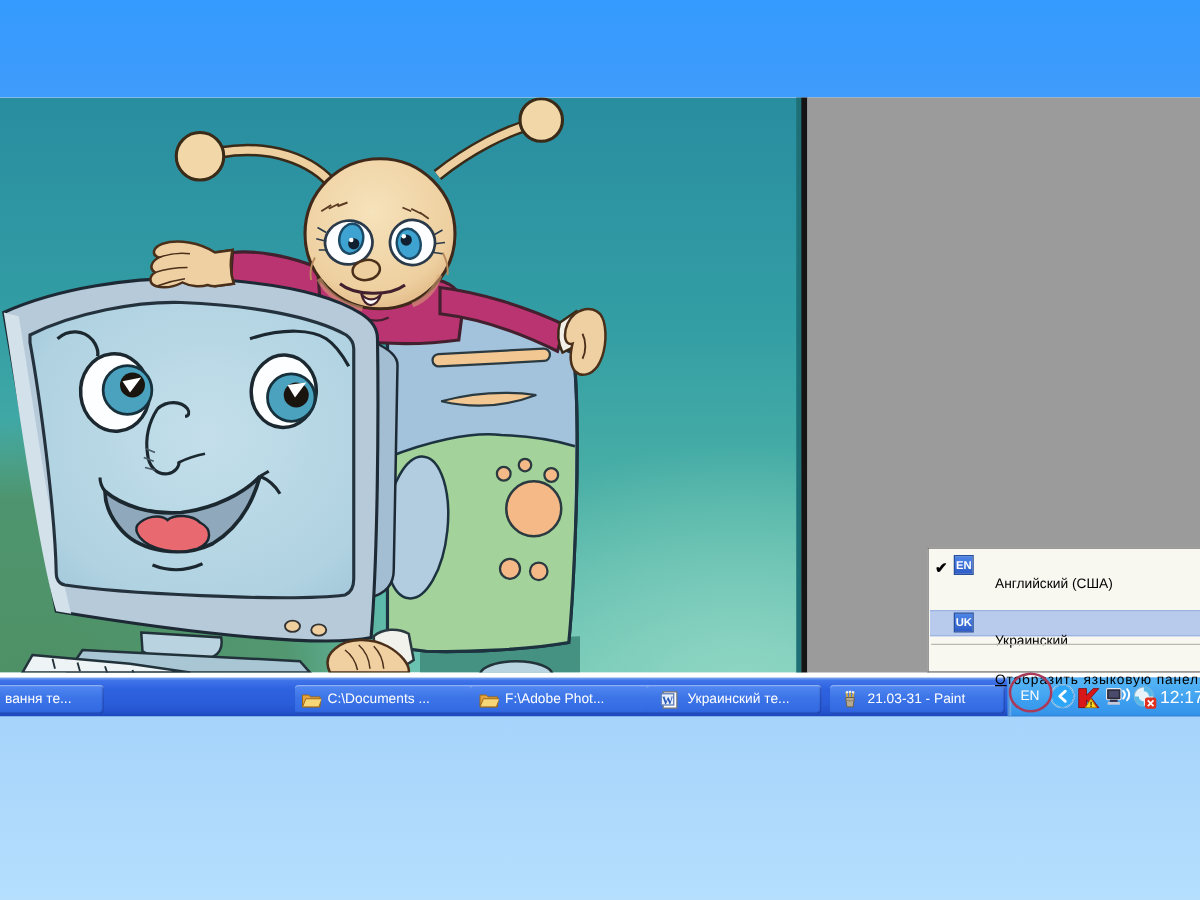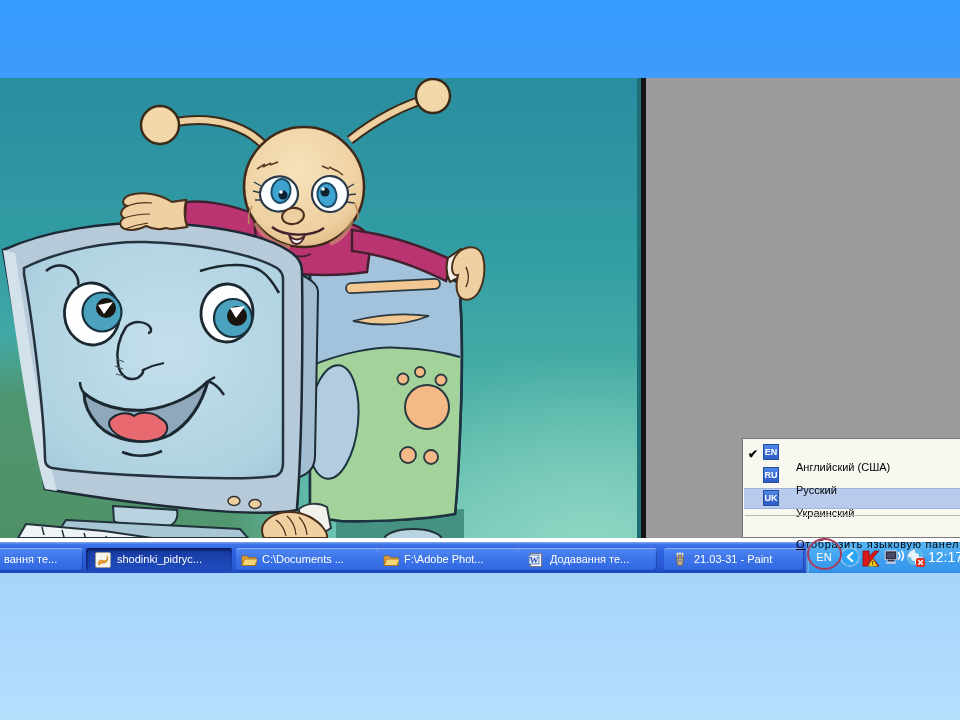--- a/index.html
+++ b/index.html
@@ -158,49 +158,41 @@
   </svg>
   </div>
   <div style="position:absolute;left:637px;top:78px;width:4px;height:460px;background:#1f7076;"></div>
     <div id="blackline"></div>
   <div id="grayp"></div>
   <div id="bottombar"></div>
   <div id="taskbar">
     <div class="tbtn" style="left:-30px;width:113px;">
         <span class="lbl" style="left:34px;">вання те...</span>
       </div>
-    <div class="tbtn pressed" style="left:86px;width:146px;">
-      <svg class="ticon" style="left:9px;" viewBox="0 0 16 16">
-          <rect x="0.5" y="0.5" width="15" height="15" rx="1.5" fill="#f5f5f0" stroke="#9a9a9a"></rect>
-          <path d="M3.5,12.5 C3,9 5,7.5 7.5,8.5 C10,9.5 12,8.5 12.5,5 C13,8 12,11 9,11 C6.5,11 5,11 4.5,13 Z" fill="#f0a030" stroke="#c87818" stroke-width="0.8"></path>
-          <path d="M11,3.5 l2.5,2" stroke="#e8b868" stroke-width="1.5"></path>
-        </svg>
-      <span class="lbl" style="left:31px;">shodinki_pidryc...</span>
-      </div>
     <div class="tbtn" style="left:236px;width:150px;">
       <svg class="ticon" style="left:5px;" viewBox="0 0 16 16">
           <path d="M1,4 l5,0 1.5,1.5 7.5,0 0,8 -14,0 z" fill="#e8a33d" stroke="#9c6a18" stroke-width="0.8"></path>
           <path d="M1,13.5 l2.7-6.5 13,0 -2.7,6.5 z" fill="#f7d677" stroke="#9c6a18" stroke-width="0.8"></path>
         </svg>
       <span class="lbl" style="left:26px;">C:\Documents ...</span>
       </div>
     <div class="tbtn" style="left:376px;width:148px;">
       <svg class="ticon" style="left:7px;" viewBox="0 0 16 16">
           <path d="M1,4 l5,0 1.5,1.5 7.5,0 0,8 -14,0 z" fill="#e8a33d" stroke="#9c6a18" stroke-width="0.8"></path>
           <path d="M1,13.5 l2.7-6.5 13,0 -2.7,6.5 z" fill="#f7d677" stroke="#9c6a18" stroke-width="0.8"></path>
         </svg>
       <span class="lbl" style="left:28px;">F:\Adobe Phot...</span>
       </div>
     <div class="tbtn" style="left:517px;width:140px;">
       <svg class="ticon" style="left:11px;" viewBox="0 0 16 16">
           <rect x="2.5" y="1.5" width="11" height="13" fill="#fdfdfd" stroke="#777"></rect>
           <rect x="1" y="3" width="10" height="9" fill="#e7eefc" stroke="#5a7ab8"></rect>
           <text x="6" y="11" font-size="9" font-weight="bold" fill="#2858b8" text-anchor="middle" font-family="Liberation Serif">W</text>
         </svg>
-      <span class="lbl" style="left:33px;">Додавання те...</span>
+      <span class="lbl" style="left:33px;">Украинский те...</span>
       </div>
     <div class="tbtn" style="left:664px;width:140px;">
       <svg class="ticon" style="left:8px;" viewBox="0 0 16 16">
           <path d="M5,1.5 l1,5 M8,1 l0,5 M11,1.5 l-1,5" stroke="#caa84a" stroke-width="1.6"></path>
           <path d="M5.2,1 l1,1.5 M8,0.6 l0,1.5 M10.8,1 l-0.8,1.5" stroke="#f4f4f4" stroke-width="1.8"></path>
           <path d="M4.5,6 l7,0 -1,7.5 -5,0 z" fill="#b5aa92" stroke="#6a6050" stroke-width="0.8"></path>
           <path d="M5,8 c2,1 4,1 6,0" stroke="#8a7f68" stroke-width="0.8" fill="none"></path>
         </svg>
       <span class="lbl" style="left:30px;">21.03-31 - Paint</span>
       </div>
@@ -232,24 +224,20 @@
       </svg>
     <div id="clock">12:17</div>
   </div>
   <div id="menu">
     <div id="hl"></div>
     <div class="mrow" style="top:3px;">
         <span id="mcheck">✔</span>
         <span class="badge">EN</span>
         <span class="mtext">Английский (США)</span>
       </div>
-    <div class="mrow" style="top:26px;">
-        <span class="badge">RU</span>
-        <span class="mtext">Русский</span>
-      </div>
     <div class="mrow" style="top:49px;">
         <span class="badge">UK</span>
         <span class="mtext">Украинский</span>
       </div>
     <div id="msep"></div>
     <div class="mrow" style="top:80px;">
         <span class="mtext" style="letter-spacing:0.7px;"><u>О</u>тобразить языковую панель</span>
       </div>
   </div>
   <div id="redcirc"></div>

